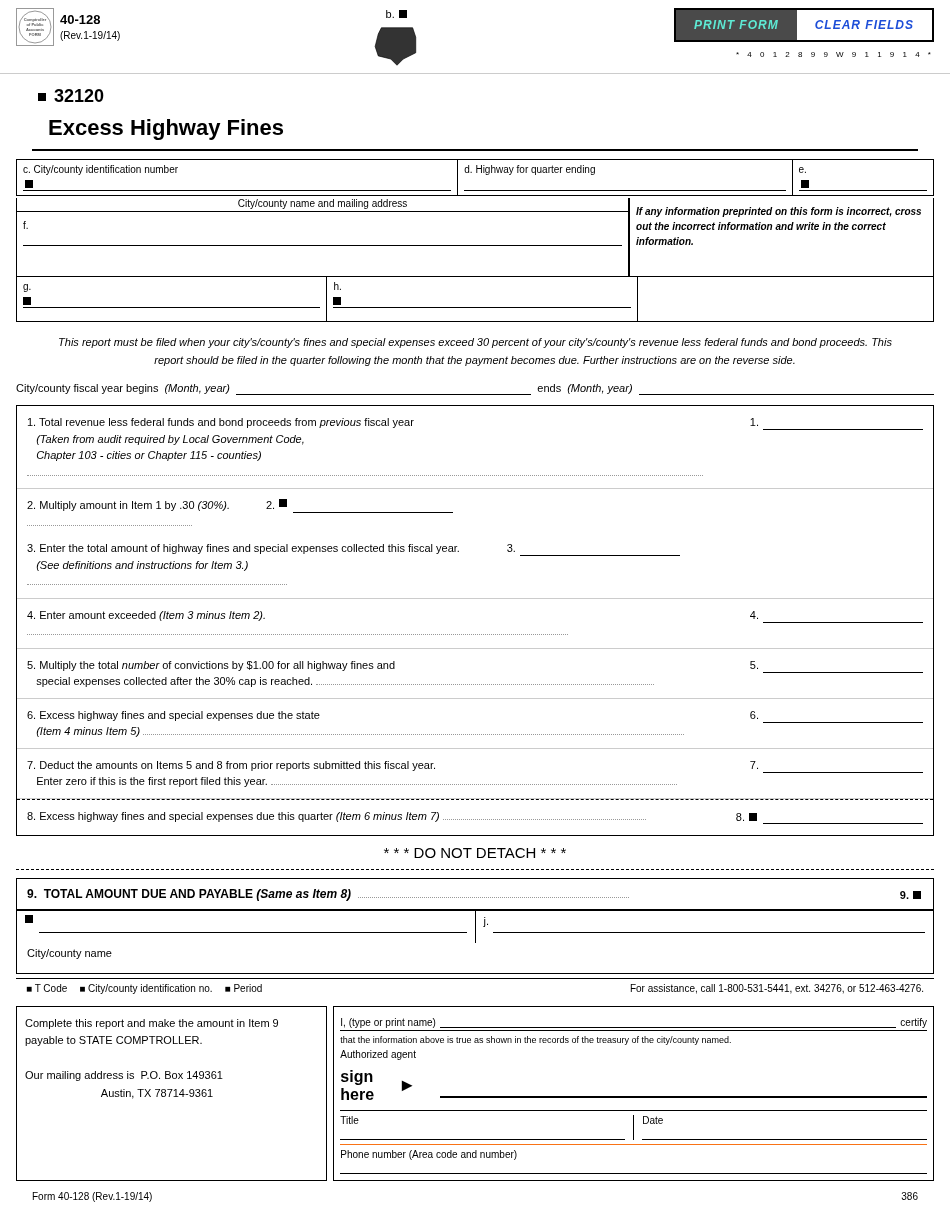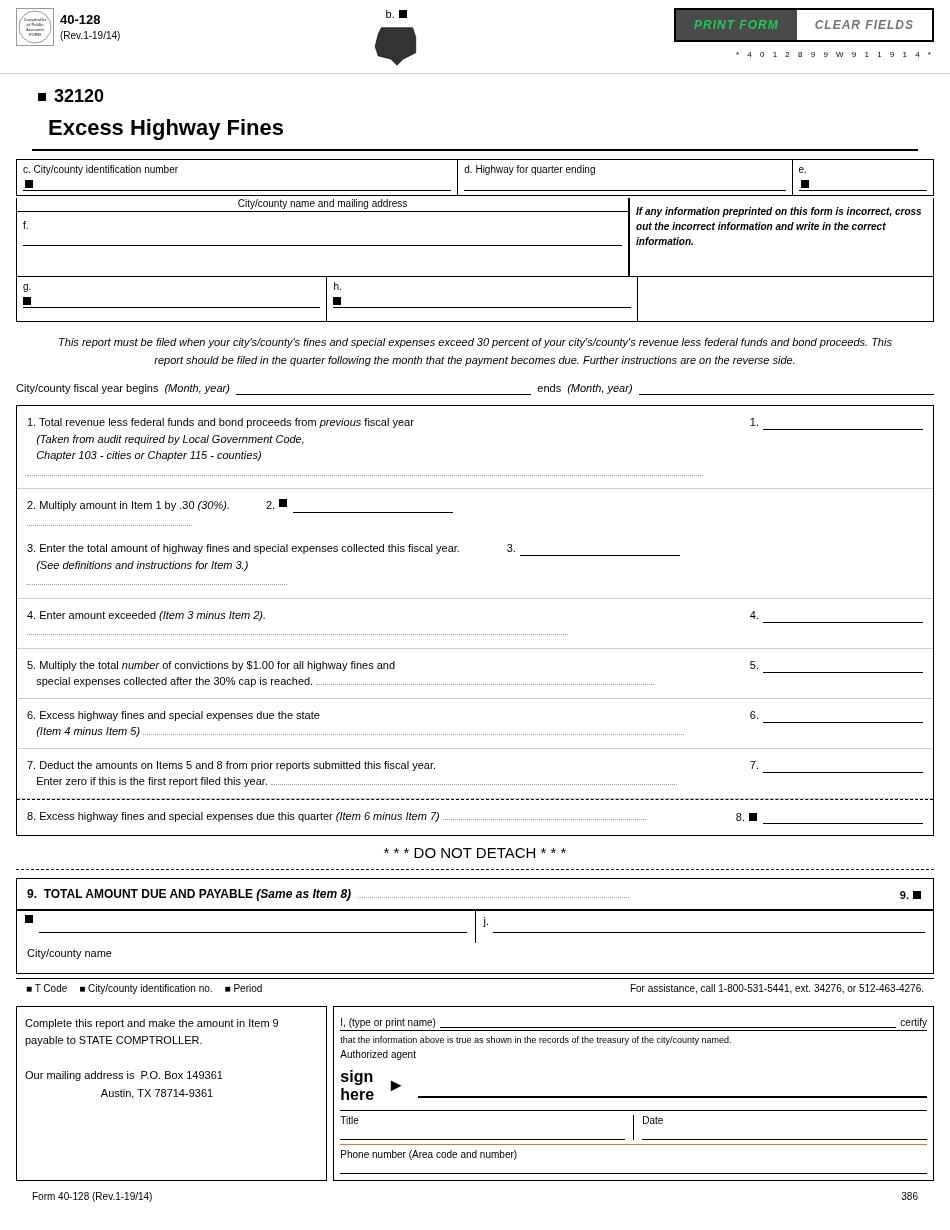--- a/index.html
+++ b/index.html
@@ -69,33 +69,33 @@
     }
 
     .print-clear-btns {
       display: flex;
       gap: 0;
       border: 2px solid #000;
     }
 
     .print-btn {
       background: #4a4a4a;
-      color: #22c55e;
+      color: #5eead4;
       font-weight: bold;
       font-size: 12px;
       padding: 8px 18px;
       cursor: pointer;
       border: none;
       font-style: italic;
       letter-spacing: 1px;
     }
 
     .clear-btn {
       background: #fff;
-      color: #737373;
+      color: #1d4ed8;
       font-weight: bold;
       font-size: 12px;
       padding: 8px 18px;
       cursor: pointer;
       border: none;
       font-style: italic;
       letter-spacing: 1px;
     }
 
     .barcode-line {
@@ -332,21 +332,21 @@
     }
 
     .sig-label-bold {
       font-size: 16px;
       font-weight: bold;
     }
 
     .sign-here-area {
       display: flex;
       align-items: center;
-      gap: 13px;
+      gap: 24px;
       padding: 6px 0;
     }
 
     .sign-arrow {
       font-size: 18px;
       font-weight: bold;
     }
 
     .title-date-row {
       display: flex;

